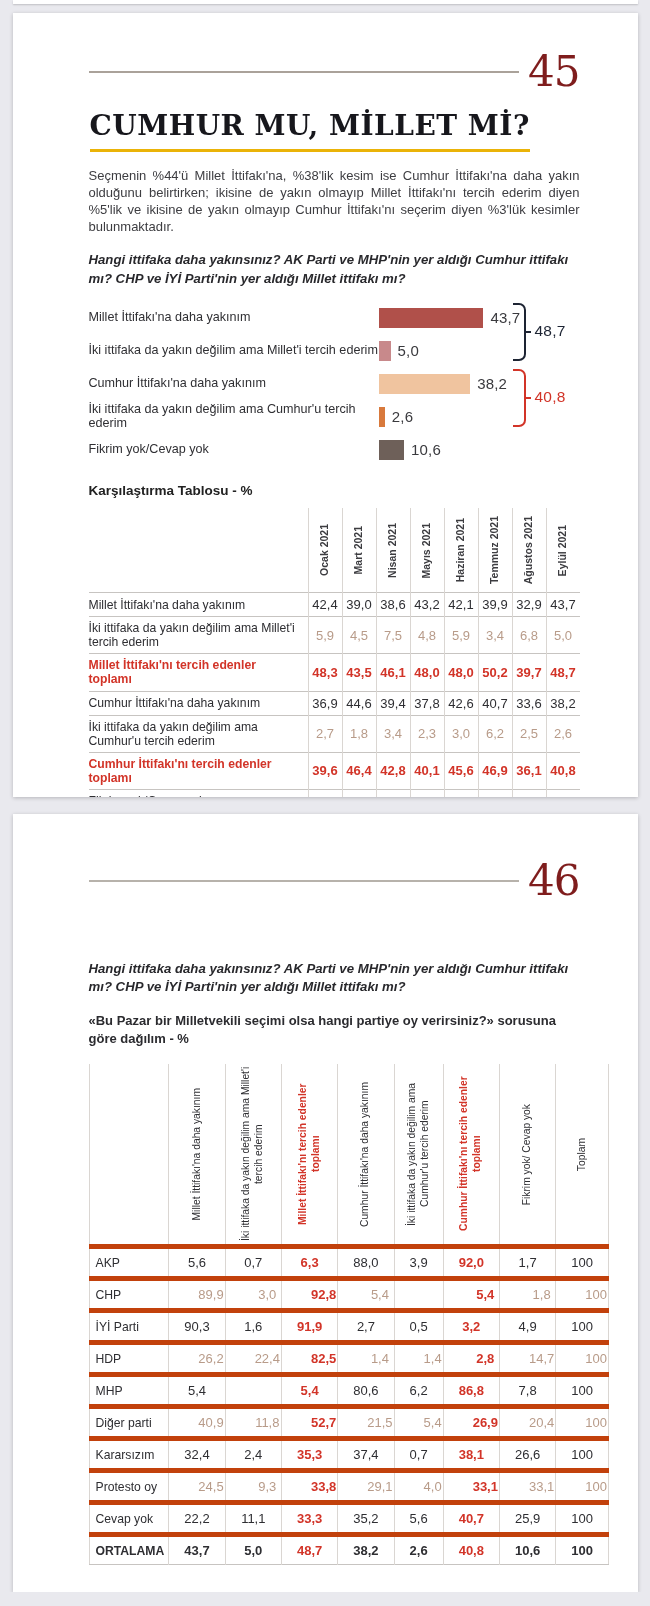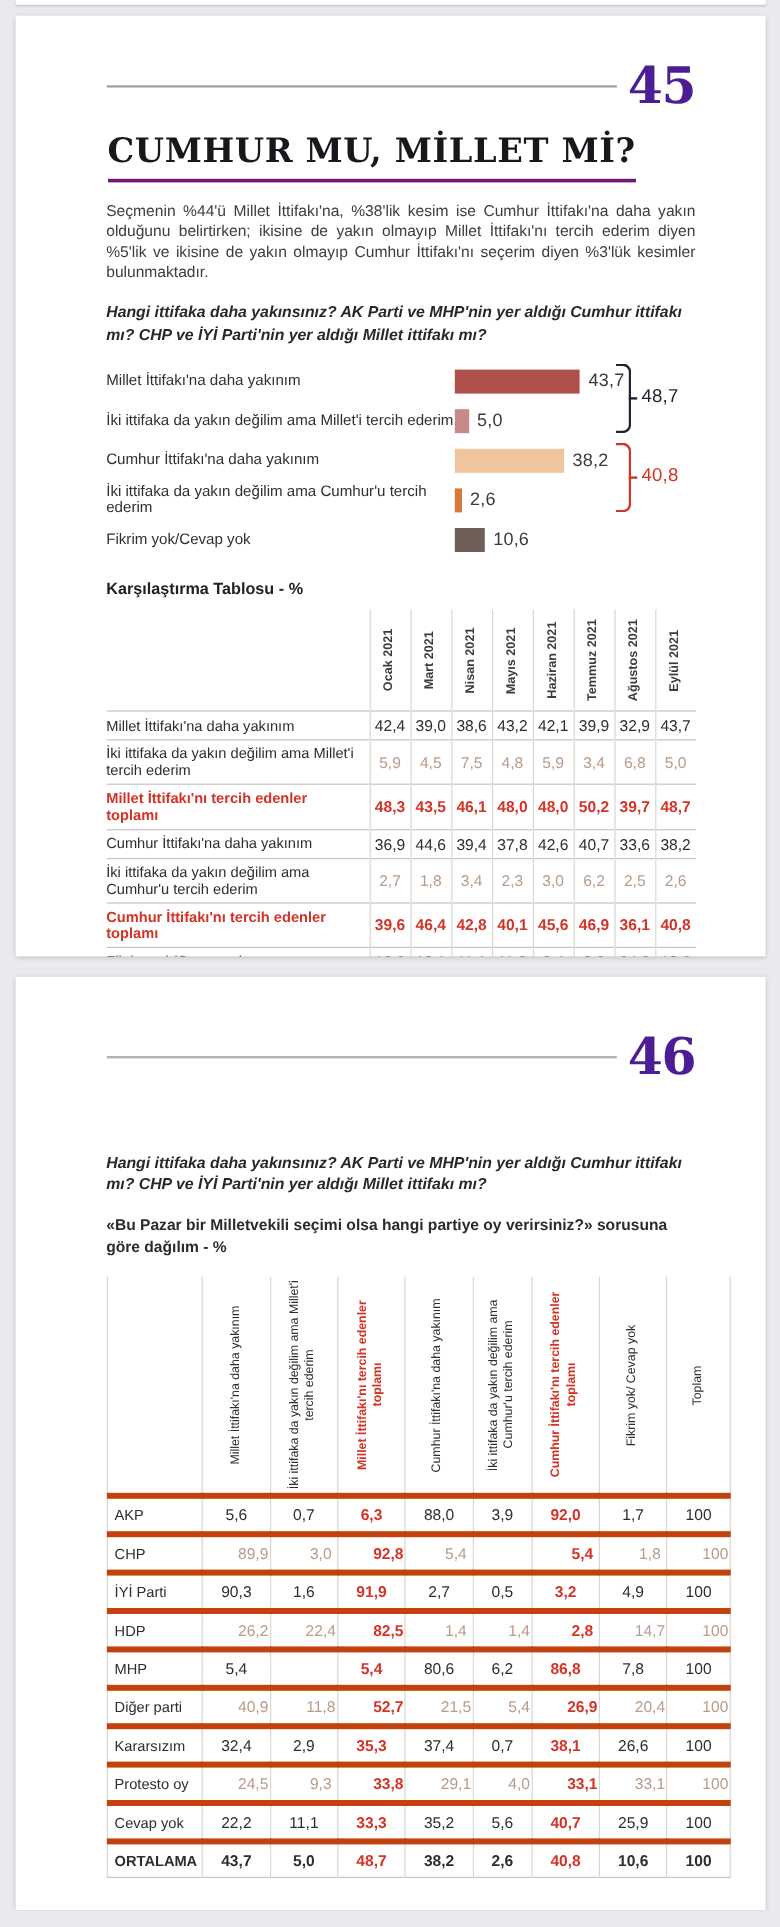--- a/index.html
+++ b/index.html
@@ -21,29 +21,29 @@
     overflow:hidden;position:relative;
   }
   #page45{height:784px;margin-top:9px;}
   #page46{height:778px;margin-top:17px;padding-top:34px;}
 
   .page-header{display:flex;align-items:center;margin-top:14px;}
   .rule{flex:1;height:2px;background:#aaa29a;margin-right:9px;}
   #page46 .rule{background:#b7b2ab;}
   .page-num{
     font-family:"DejaVu Serif","Liberation Serif",serif;
-    font-weight:bold;font-size:42px;line-height:.9;color:#4c1d95;
+    font-weight:normal;font-size:42px;line-height:.9;color:#7f1d1d;
     letter-spacing:-1px;
   }
 
   .title{
     display:inline-block;
     font-family:"DejaVu Serif","Liberation Serif",serif;
     font-weight:bold;font-size:28px;letter-spacing:.5px;color:#17171c;
-    border-bottom:3px solid #701a75;padding-bottom:7px;margin:18px 0 0 1px;
+    border-bottom:3px solid #eab308;padding-bottom:7px;margin:18px 0 0 1px;
   }
   .intro{
     font-size:13px;line-height:1.32;color:#3d3d41;text-align:justify;
     margin:15px 0 0;
   }
   .question{
     font-size:13.2px;font-weight:bold;font-style:italic;color:#28282c;
     line-height:1.4;margin:16px 0 0;
   }
   #page46 .question{margin-top:60px;}
@@ -376,21 +376,21 @@
           <td class="val dcol redcol">52,7</td>
           <td class="val dcol">21,5</td>
           <td class="val dcol">5,4</td>
           <td class="val dcol redcol">26,9</td>
           <td class="val dcol">20,4</td>
           <td class="val dcol">100</td>
         </tr>
         <tr class="normal">
           <td class="lbl">Kararsızım</td>
           <td class="val dcol">32,4</td>
-          <td class="val dcol">2,9</td>
+          <td class="val dcol">2,4</td>
           <td class="val dcol redcol">35,3</td>
           <td class="val dcol">37,4</td>
           <td class="val dcol">0,7</td>
           <td class="val dcol redcol">38,1</td>
           <td class="val dcol">26,6</td>
           <td class="val dcol">100</td>
         </tr>
         <tr class="muted">
           <td class="lbl">Protesto oy</td>
           <td class="val dcol">24,5</td>

